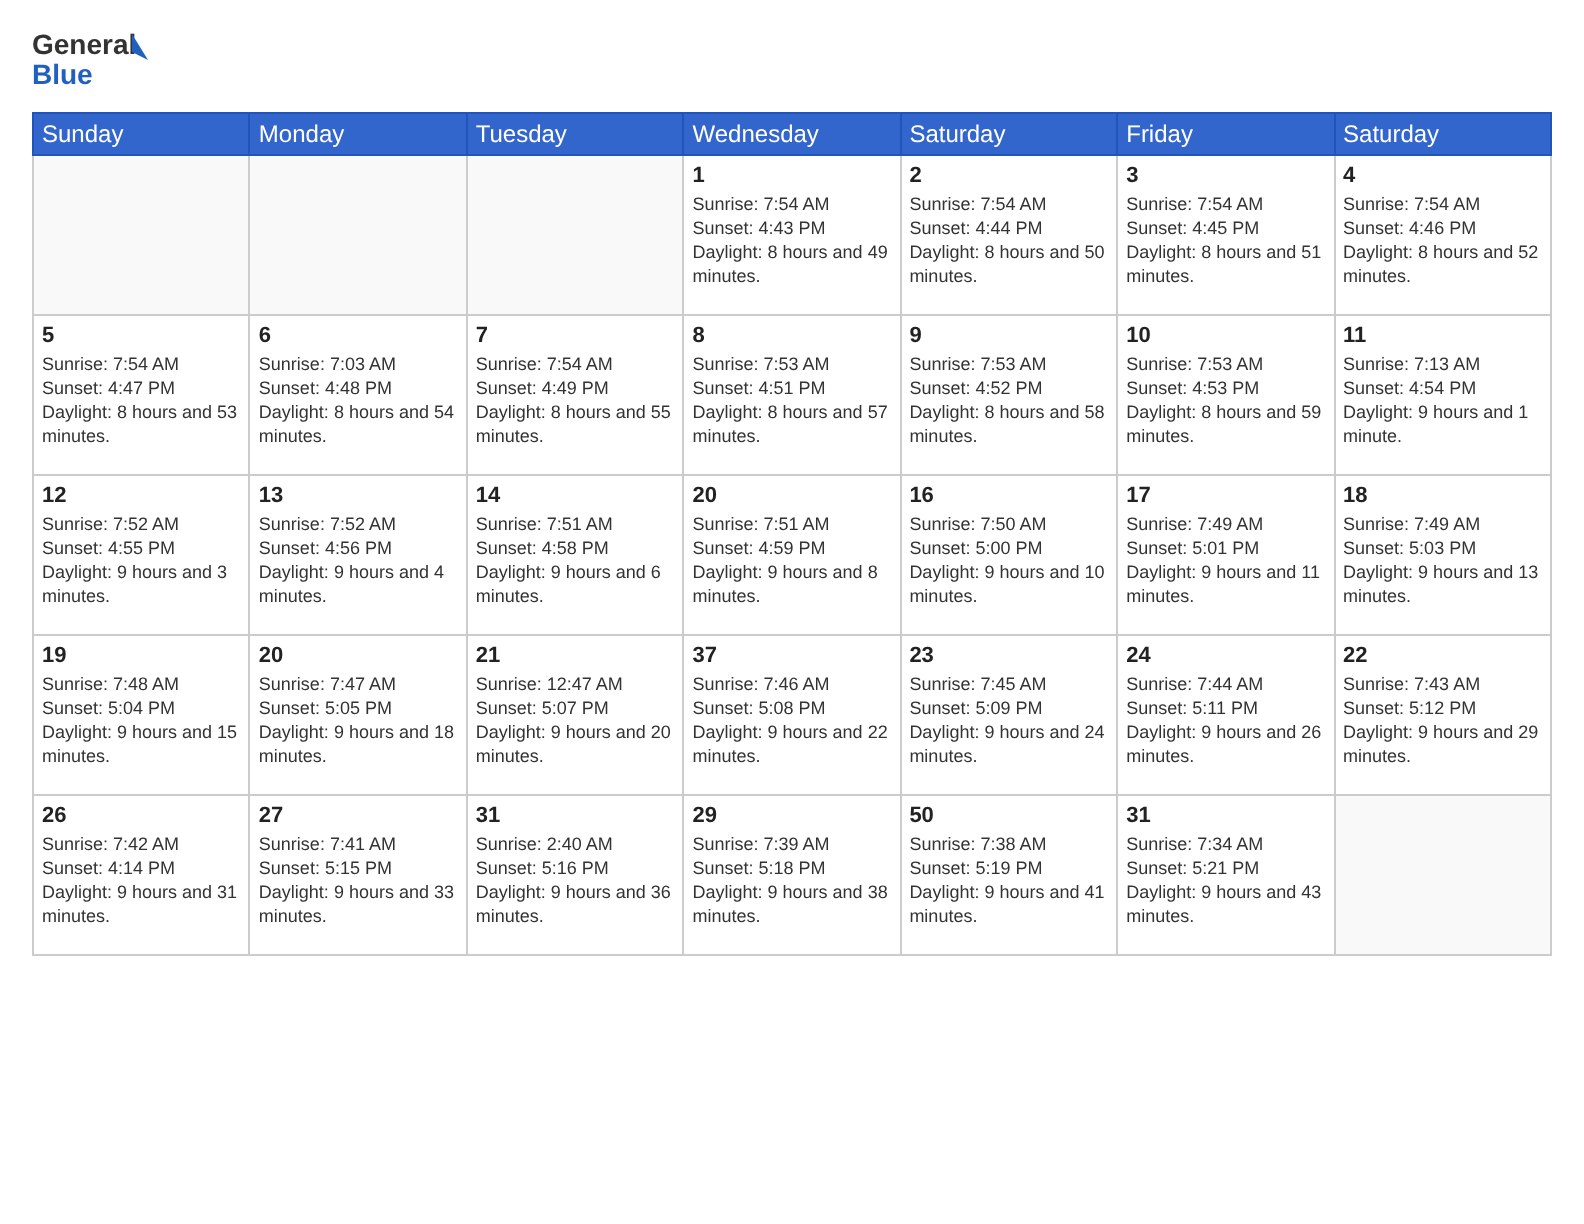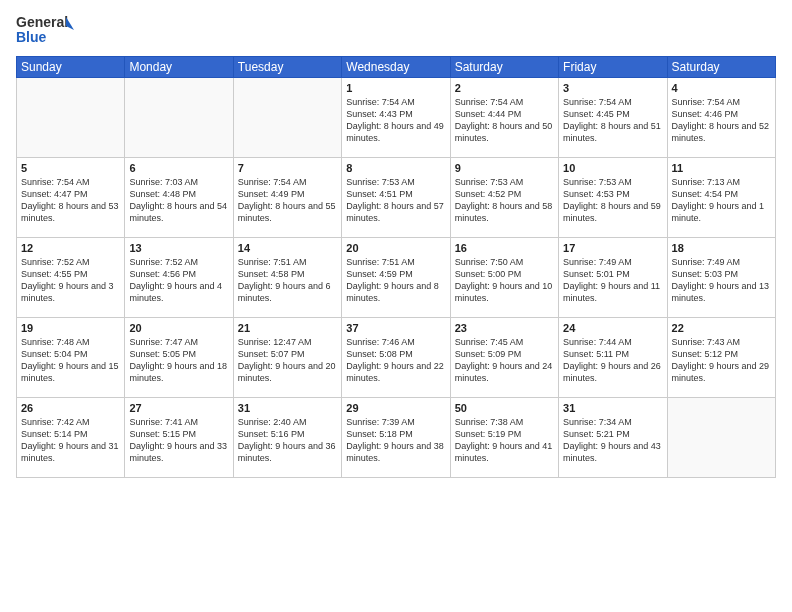--- a/index.html
+++ b/index.html
@@ -293,21 +293,21 @@
             <div class="cell-info">Sunrise: 7:43 AM
 Sunset: 5:12 PM
 Daylight: 9 hours
 and 29 minutes.</div>
           </td>
         </tr>
         <tr>
           <td>
             <div class="day-number">26</div>
             <div class="cell-info">Sunrise: 7:42 AM
-Sunset: 5:14 PM
+Sunset: 4:14 PM
 Daylight: 9 hours
 and 31 minutes.</div>
           </td>
           <td>
             <div class="day-number">27</div>
             <div class="cell-info">Sunrise: 7:41 AM
 Sunset: 5:15 PM
 Daylight: 9 hours
 and 33 minutes.</div>
           </td>

